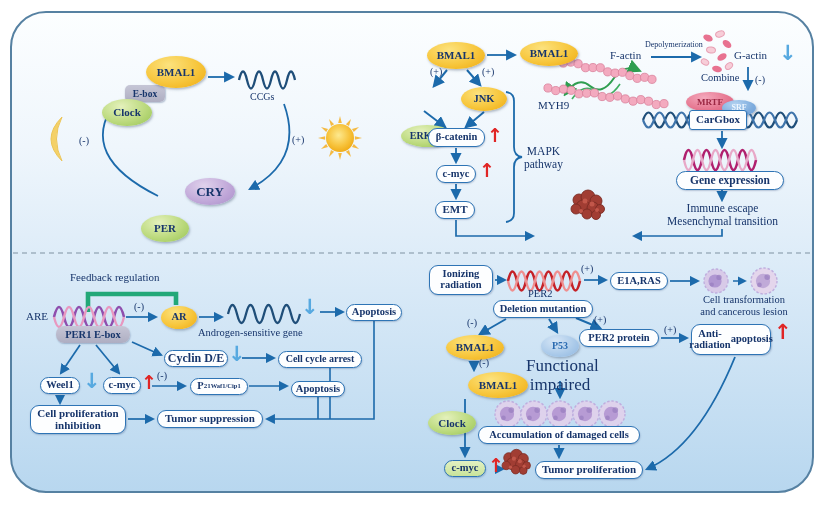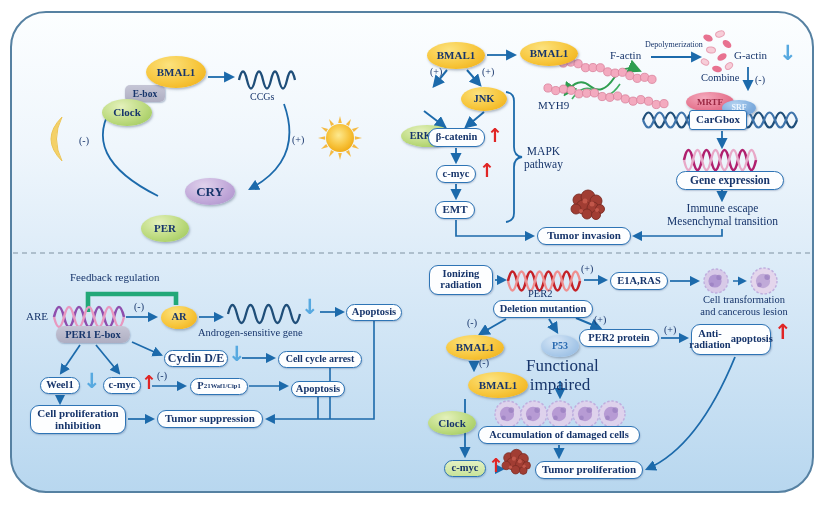--- a/index.html
+++ b/index.html
@@ -292,23 +292,20 @@
       <span>c-myc</span>
     </div>
   <span class="ab upA" style="left:479px;top:161px">↑</span>
   <div class="ab pill" style="left:435px;top:201px;width:40px;height:18px;font-size:11px">
       <span>EMT</span>
     </div>
   <div class="ab lbl" style="left:524px;top:145px;font-size:11.5px;text-align:center;line-height:1.1">
     <span style="display:block">MAPK</span>
     <span style="display:block">pathway</span>
   </div>
-  <div class="ab pill" style="left:537px;top:227px;width:94px;height:18px;font-size:11px">
-      <span>Tumor invasion</span>
-    </div>
   <div class="ab lbl" style="left:610px;top:49px;font-size:11px">F-actin</div>
   <div class="ab lbl" style="left:538px;top:99px;font-size:11px">MYH9</div>
 
   <div class="ab lbl" style="left:645px;top:40px;font-size:8px">Depolymerization</div>
   <div class="ab lbl" style="left:734px;top:49px;font-size:11px">G-actin</div>
   <span class="ab dnA" style="left:779px;top:43px">↓</span>
   <div class="ab lbl" style="left:701px;top:72px;font-size:10.5px">Combine</div>
   <div class="ab lbl" style="left:755px;top:74px;font-size:10px">(-)</div>
   <div class="ab ell pink-ell" style="left:686px;top:92px;width:48px;height:20px;font-size:9px">
       <span>MRTF</span>

